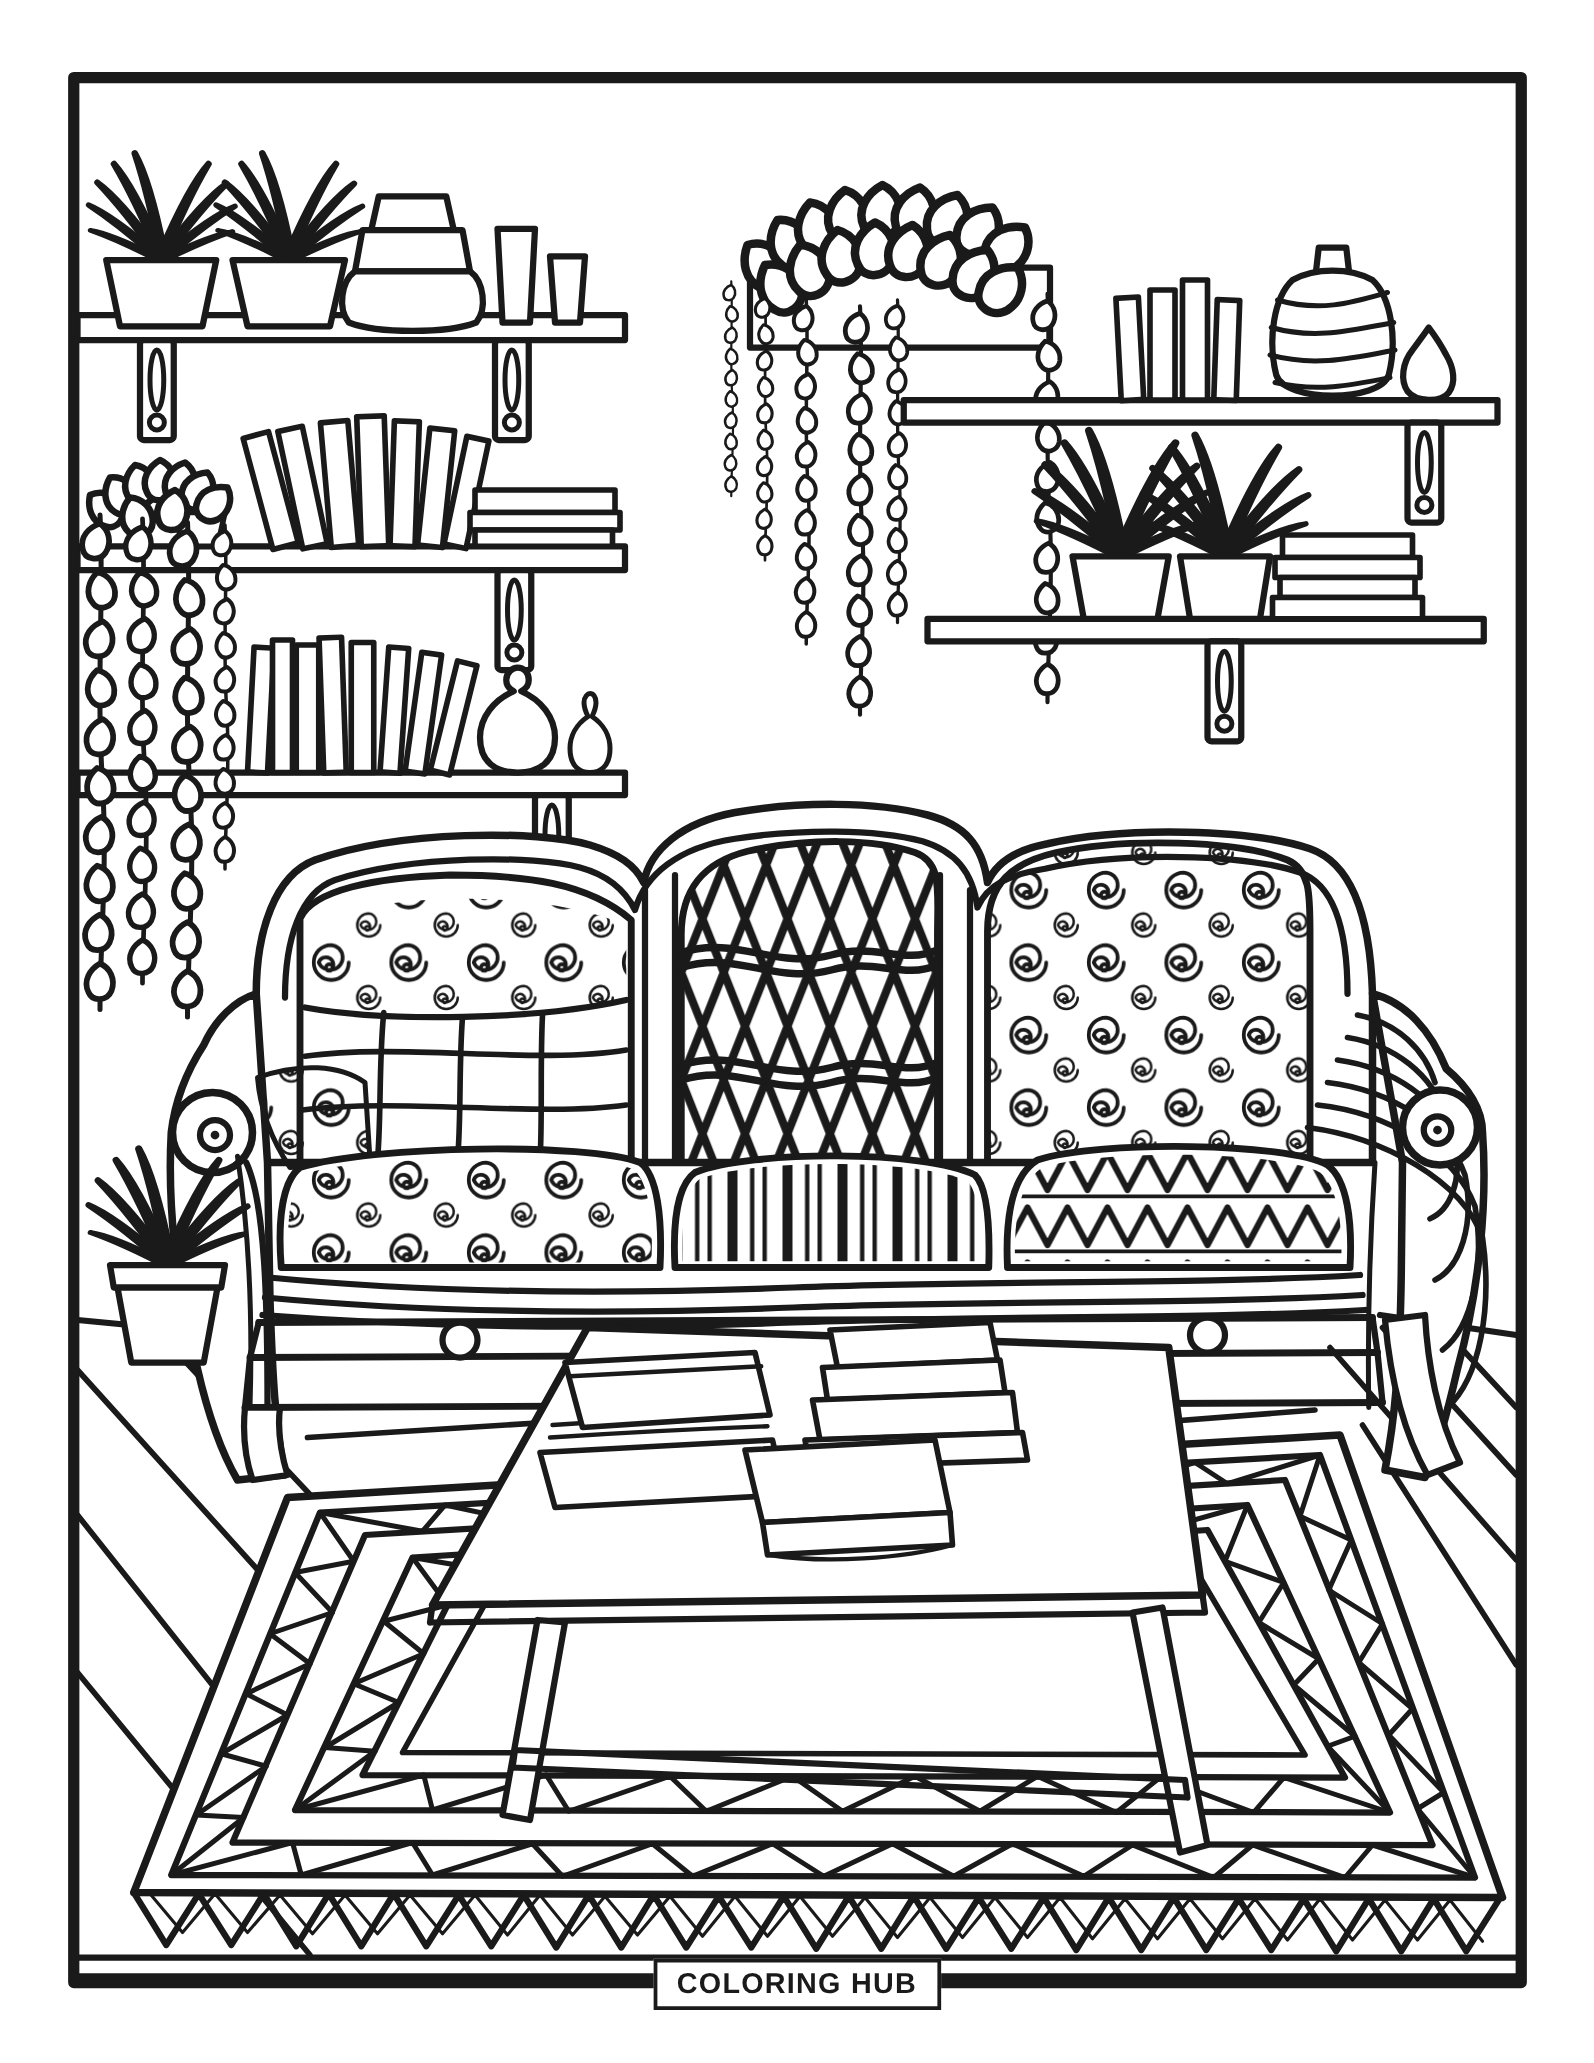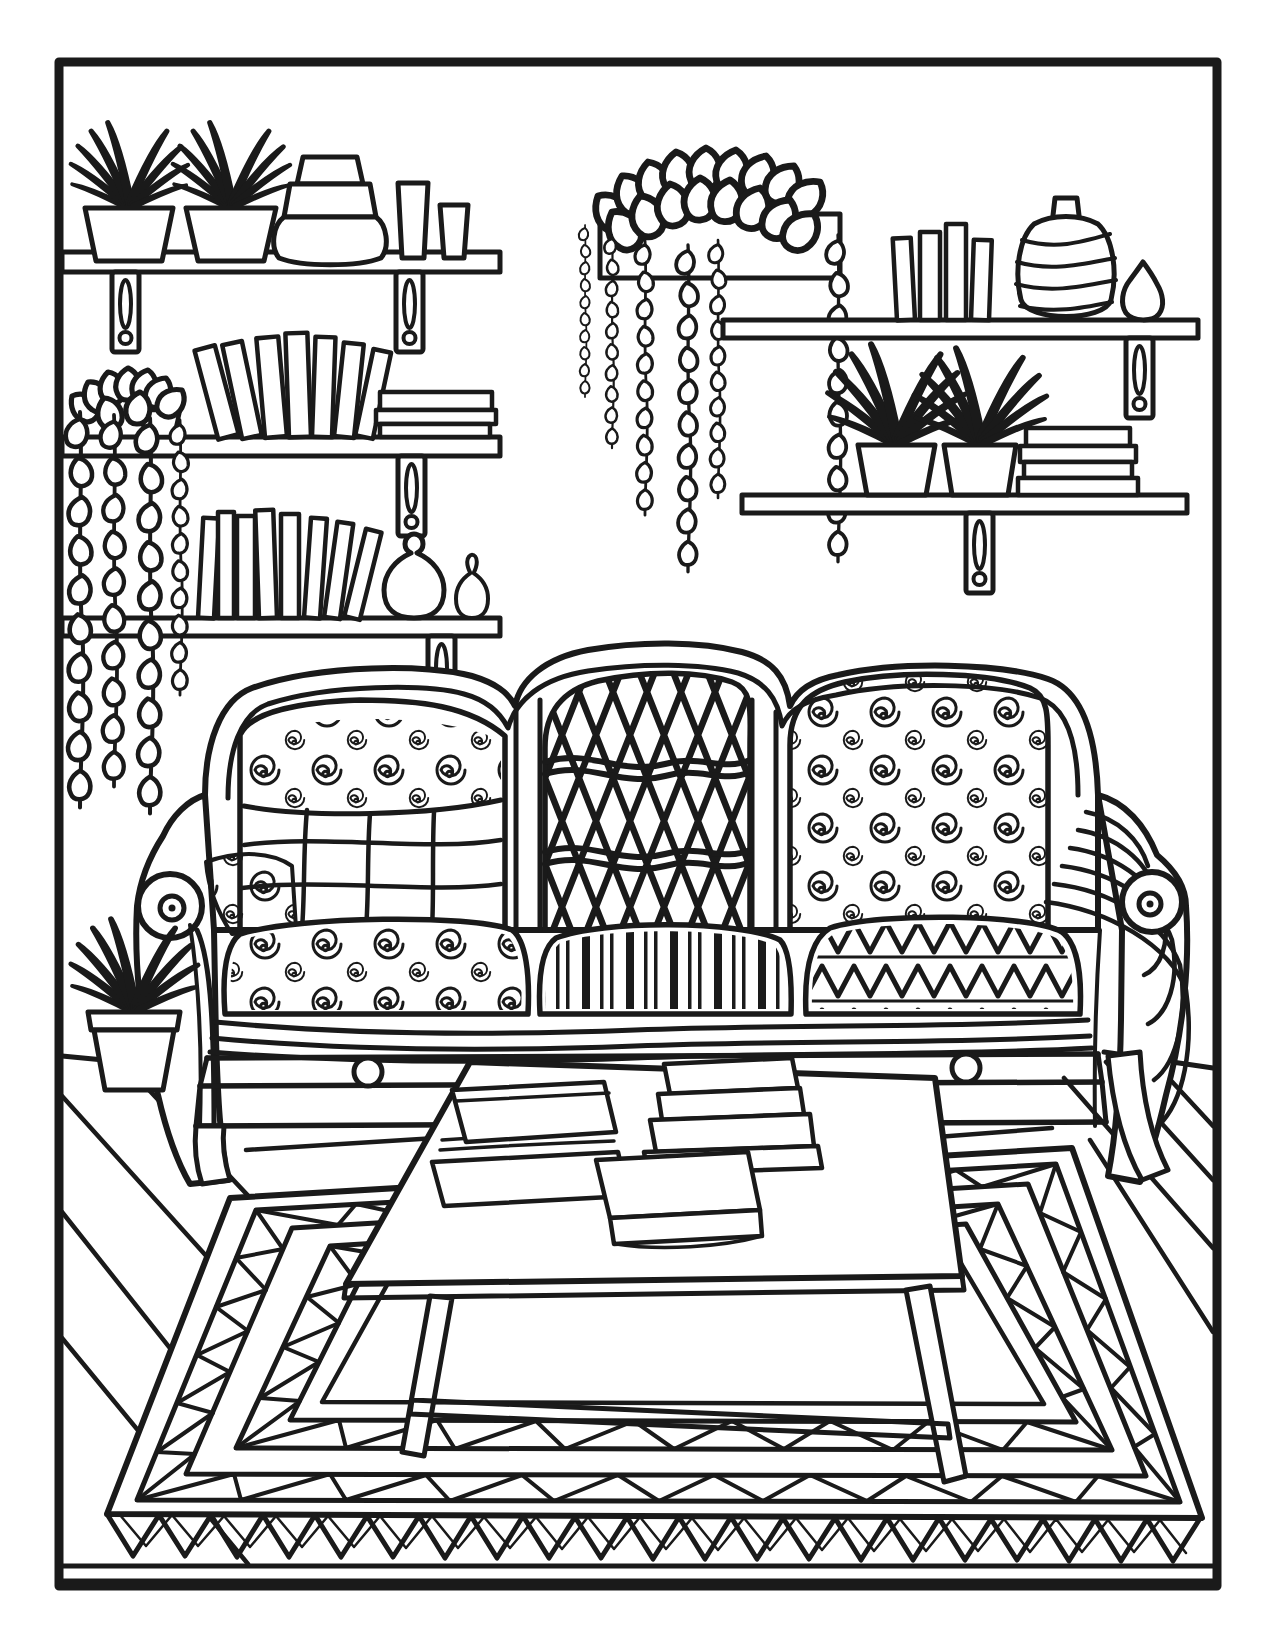--- a/index.html
+++ b/index.html
@@ -413,13 +413,16 @@
     <g>
       <path class="sw" stroke-width="4.5" d="M596,1160 L748,1152 L760,1210 L610,1218 Z"></path>
       <path class="sw" stroke-width="4.5" d="M610,1218 L760,1210 L762,1236 L614,1244 Z"></path>
       <path class="s" stroke-width="3.5" d="M616,1244 C660,1251 722,1247 762,1236"></path>
     </g>
   </g>
 
   <rect x="59" y="62" width="1158" height="1524" class="s" stroke-width="9"></rect>
 </svg>
 
+<div class="brand">
+  <span>COLORING HUB</span>
 </div>
+</div>
 
 </body></html>

